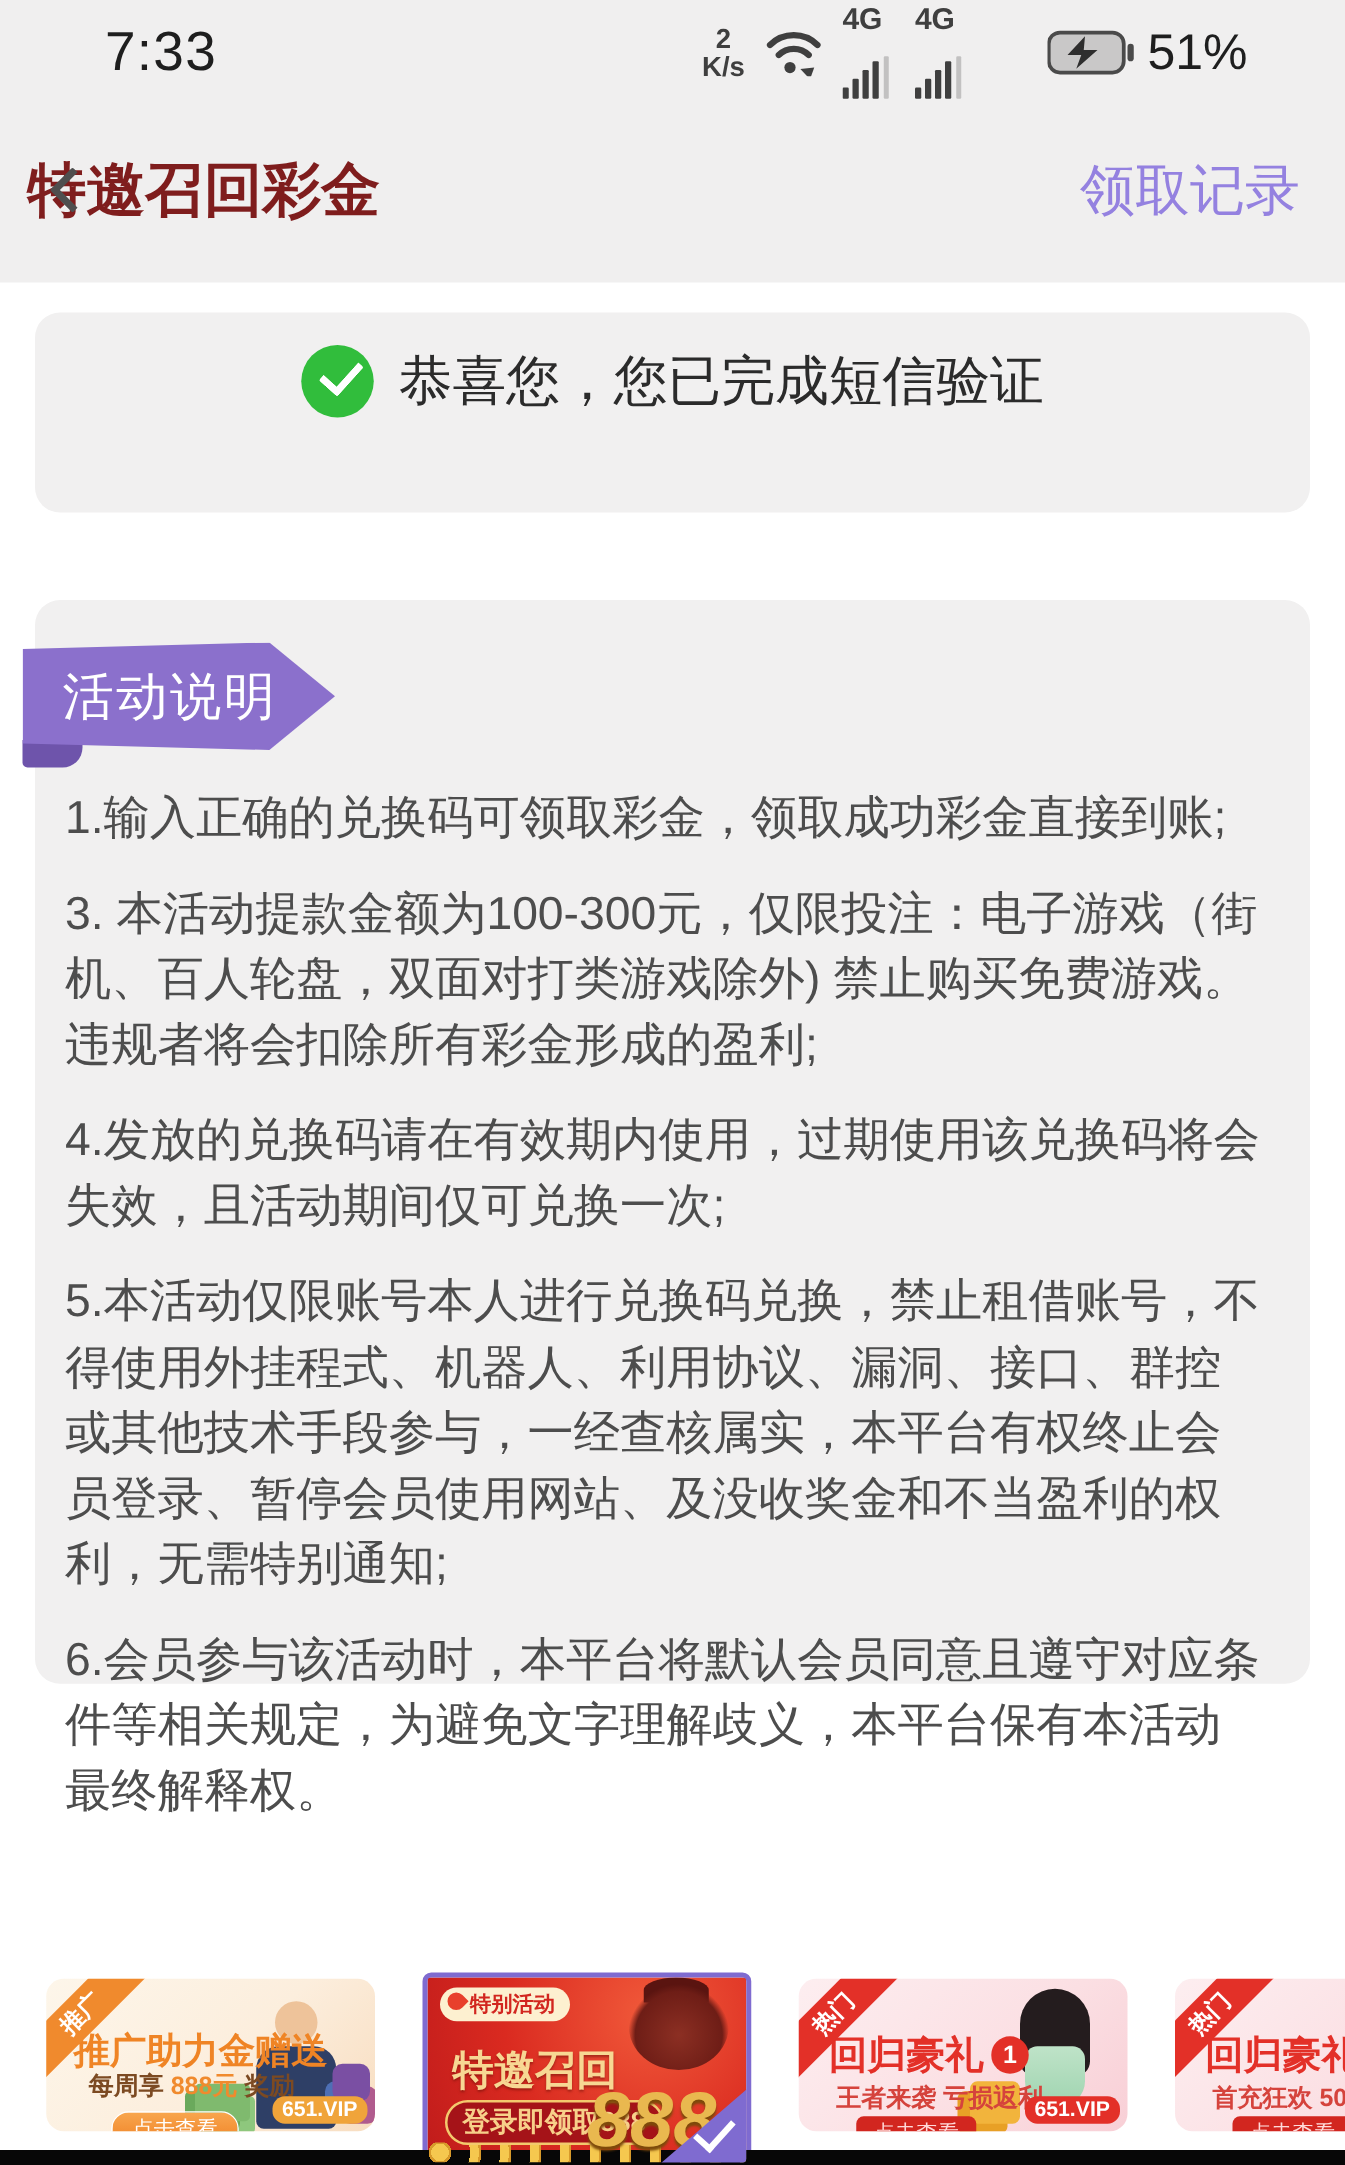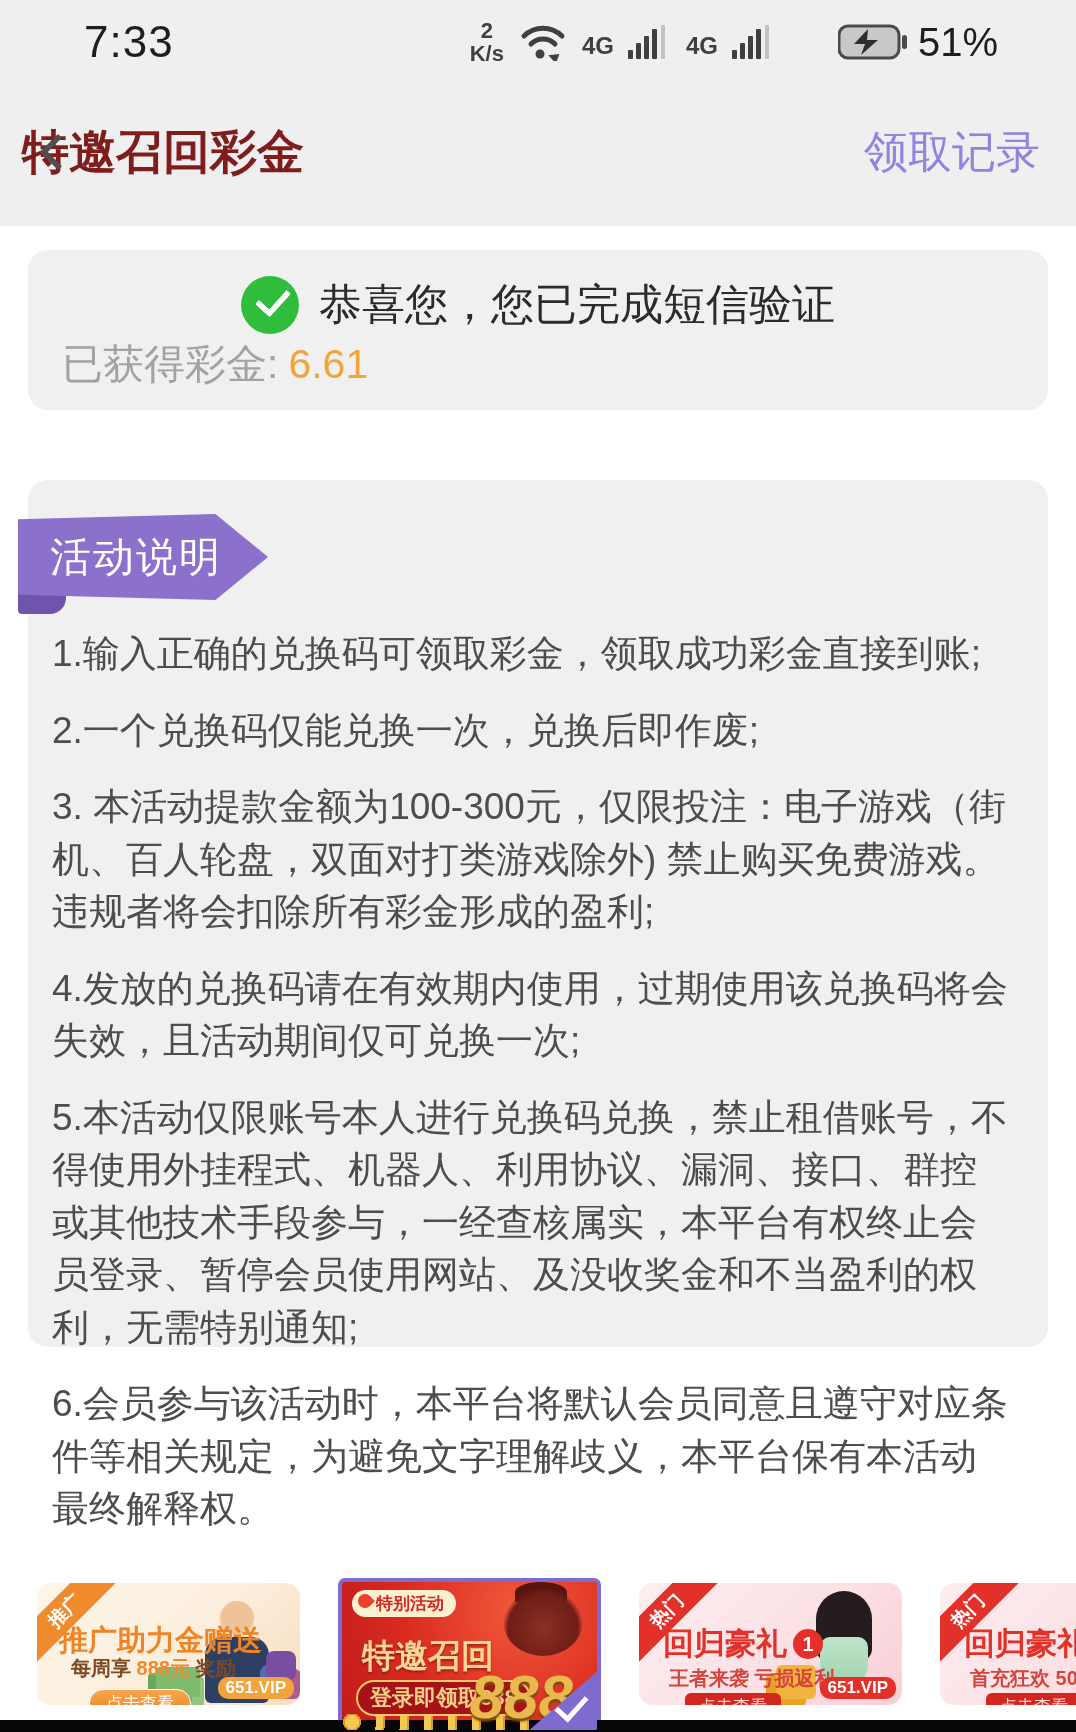--- a/index.html
+++ b/index.html
@@ -10,21 +10,21 @@
   }
 
   
   .top-area { position:absolute; top:0; left:0; width:1076px; height:226px; background:#f0efef; }
 
   .status-bar { position:absolute; top:10px; left:0; width:1076px; height:64px;
     display:flex; align-items:center; justify-content:space-between; padding:0 78px 0 84px; }
   .time { font-size:44px; color:#1e1e1e; letter-spacing:1px; }
   .status-right { display:flex; align-items:center; gap:16px; color:#4a4a4a; }
   .speed { text-align:center; font-size:22px; line-height:23px; color:#3f3f3f; font-weight:bold; }
-  .sim-group { display:flex; align-items:flex-end; gap:14px; }
+  .sim-group { display:flex; align-items:flex-start; gap:14px;flex-direction:column; }
   .sim-label { font-size:24px; font-weight:bold; color:#3f3f3f; margin-top:-2px; }
   .battery-wrap { display:flex; align-items:center; gap:8px;padding-left:48px; }
   .battery-pct { font-size:40px; color:#1e1e1e; }
 
   
   .nav-bar { position:absolute; top:104px; left:0; width:1076px; height:96px; display:flex; align-items:center; }
   .back-btn { position:absolute; left:28px; width:60px; height:60px; display:flex; align-items:center; justify-content:center; }
   .back-chevron { width:26px; height:26px; border-left:6px solid #4f4f4f; border-bottom:6px solid #4f4f4f;
     transform:rotate(45deg); border-radius:2px; }
   .nav-title { flex:1; text-align:left; font-size:47px; font-weight:bold; color:#7f1d1d;padding-left:22px; }
@@ -188,33 +188,29 @@
     <div class="nav-title">特邀召回彩金</div>
     <div class="records-link">领取记录</div>
   </div>
 </div>
 
 <div class="success-card">
   <div class="congrats-row">
     <span class="check-circle"></span>
     <span class="congrats-text">恭喜您，您已完成短信验证</span>
   </div>
-  <div class="obtained-row">
-    <span>已获得彩金:</span><span class="obtained-amount">6.61</span>
-  </div>
 </div>
 
 <div class="activity-card">
   <div class="ribbon-fold"></div>
   <div class="ribbon">
     <span class="ribbon-label">活动说明</span>
   </div>
   <div class="rules">
     <p>1.输入正确的兑换码可领取彩金，领取成功彩金直接到账;</p>
-    <p>2.一个兑换码仅能兑换一次，兑换后即作废;</p>
     <p>3. 本活动提款金额为100-300元，仅限投注：电子游戏（街机、百人轮盘，双面对打类游戏除外) 禁止购买免费游戏。 违规者将会扣除所有彩金形成的盈利;</p>
     <p>4.发放的兑换码请在有效期内使用，过期使用该兑换码将会失效，且活动期间仅可兑换一次;</p>
     <p>5.本活动仅限账号本人进行兑换码兑换，禁止租借账号，不得使用外挂程式、机器人、利用协议、漏洞、接口、群控或其他技术手段参与，一经查核属实，本平台有权终止会员登录、暂停会员使用网站、及没收奖金和不当盈利的权利，无需特别通知;</p>
     <p>6.会员参与该活动时，本平台将默认会员同意且遵守对应条件等相关规定，为避免文字理解歧义，本平台保有本活动最终解释权。</p>
   </div>
 </div>
 
 <div class="banners">
 
   <div class="banner banner-promo">

